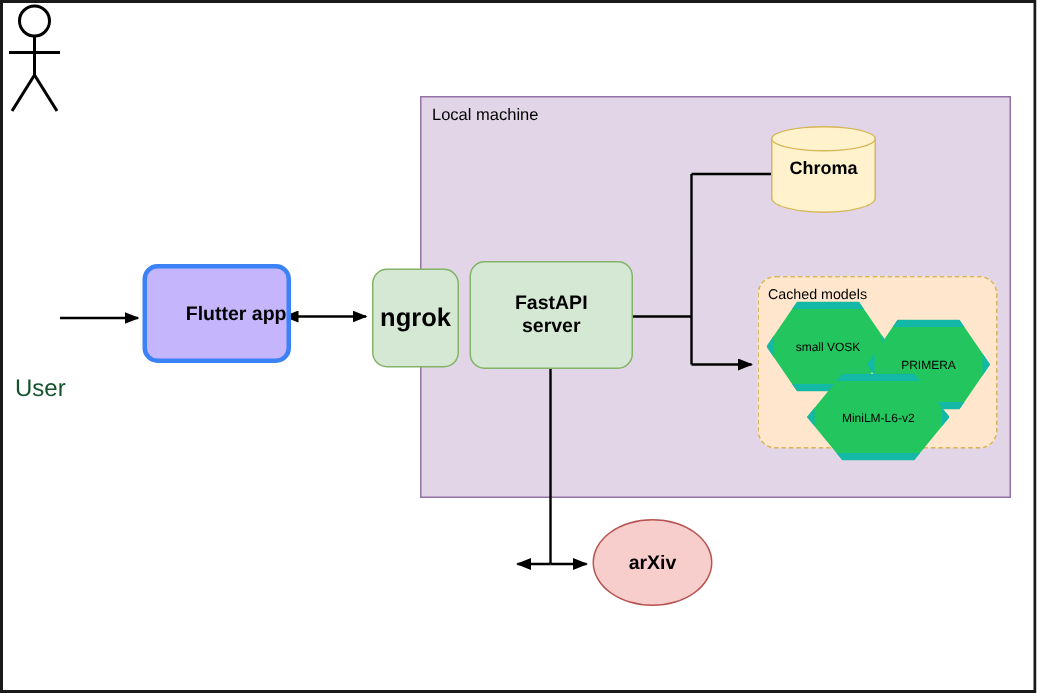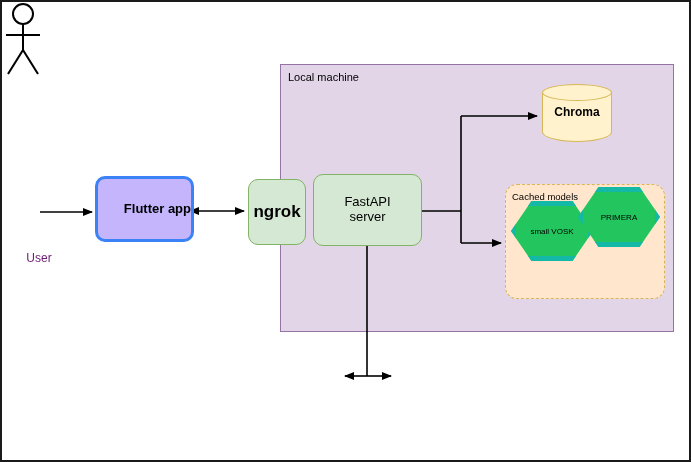--- a/index.html
+++ b/index.html
@@ -104,26 +104,26 @@
     height: 66px;
     font-size: 17px;
     font-weight: bold;
   }
   #fastapi-server {
     left: 311px;
     top: 172px;
     width: 109px;
     height: 72px;
     font-size: 13px;
-    font-weight: normal;
+    font-weight: bold;
   }
 
   
   #chroma {
-    left: 540px;
+    left: 512px;
     top: 82px;
     width: 70px;
     height: 66px;
     padding-left: 38px;
   }
   #chroma .cyl-body {
     position: absolute;
     left: 0;
     top: 8px;
     width: 70px;
@@ -170,21 +170,21 @@
     color: #000;
   }
   #hex-vosk {
     left: 509px;
     top: 199px;
     width: 72px;
     height: 50px;
   }
   #hex-primera {
     left: 576px;
-    top: 185px;
+    top: 211px;
     width: 72px;
     height: 50px;
   }
   #hex-minilm {
     left: 536px;
     top: 247px;
     width: 85px;
     height: 48px;
   }
 
@@ -215,23 +215,22 @@
     top: 172px;
     width: 58px;
     height: 76px;
     display: block;
   }
   #user-label {
     position: absolute;
     left: 8px;
     top: 249px;
     width: 58px;
-    text-align: center;
-    font-size: 12px;
-    color: #701a75;
+    font-size: 16px;
+    color: #14532d;
   }
 </style>
 </head>
 <body>
 
 <div id="canvas">
 
   <div class="node" id="local-machine"></div>
   <div id="local-machine-label">Local machine</div>
 
@@ -296,15 +295,21 @@
     <div class="cyl-top"></div>
     <div class="cyl-label">Chroma</div>
   </div>
 
   <div class="hex" id="hex-vosk">
     <span>small VOSK</span>
   </div>
   <div class="hex" id="hex-primera">
     <span>PRIMERA</span>
   </div>
-
+  <div class="hex" id="hex-minilm">
+    <span>MiniLM-L6-v2</span>
+  </div>
+
+  <div class="node ellipse" id="arxiv">
+    <span>arXiv</span>
+  </div>
 
 </div>
 
 </body></html>

